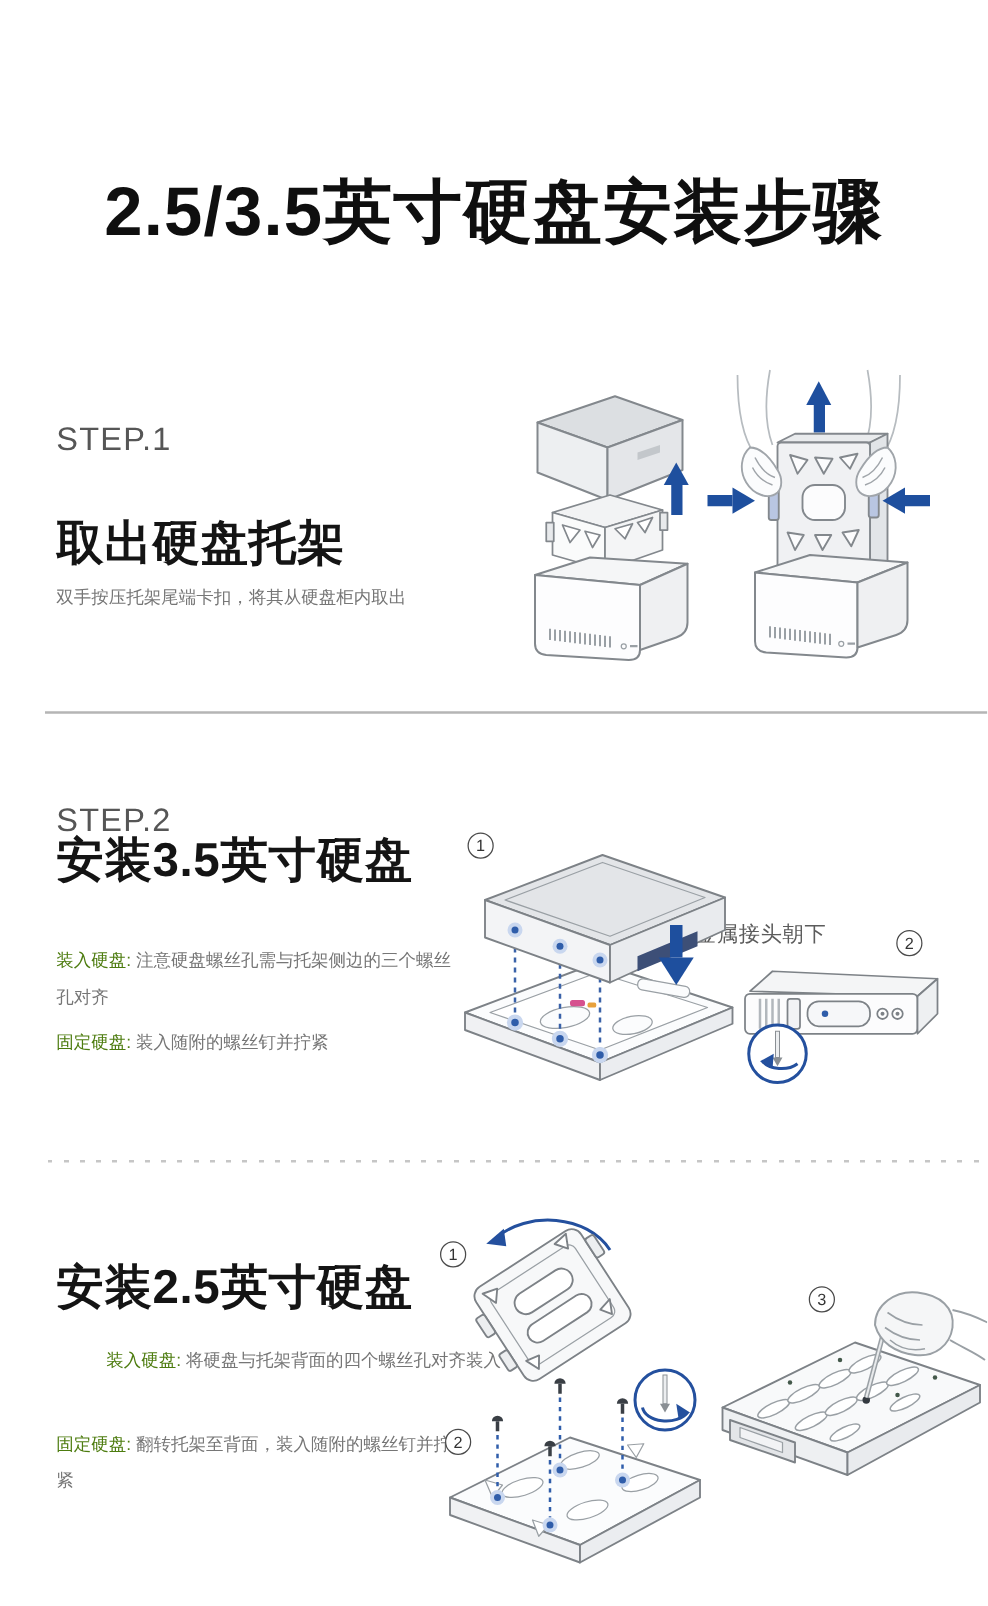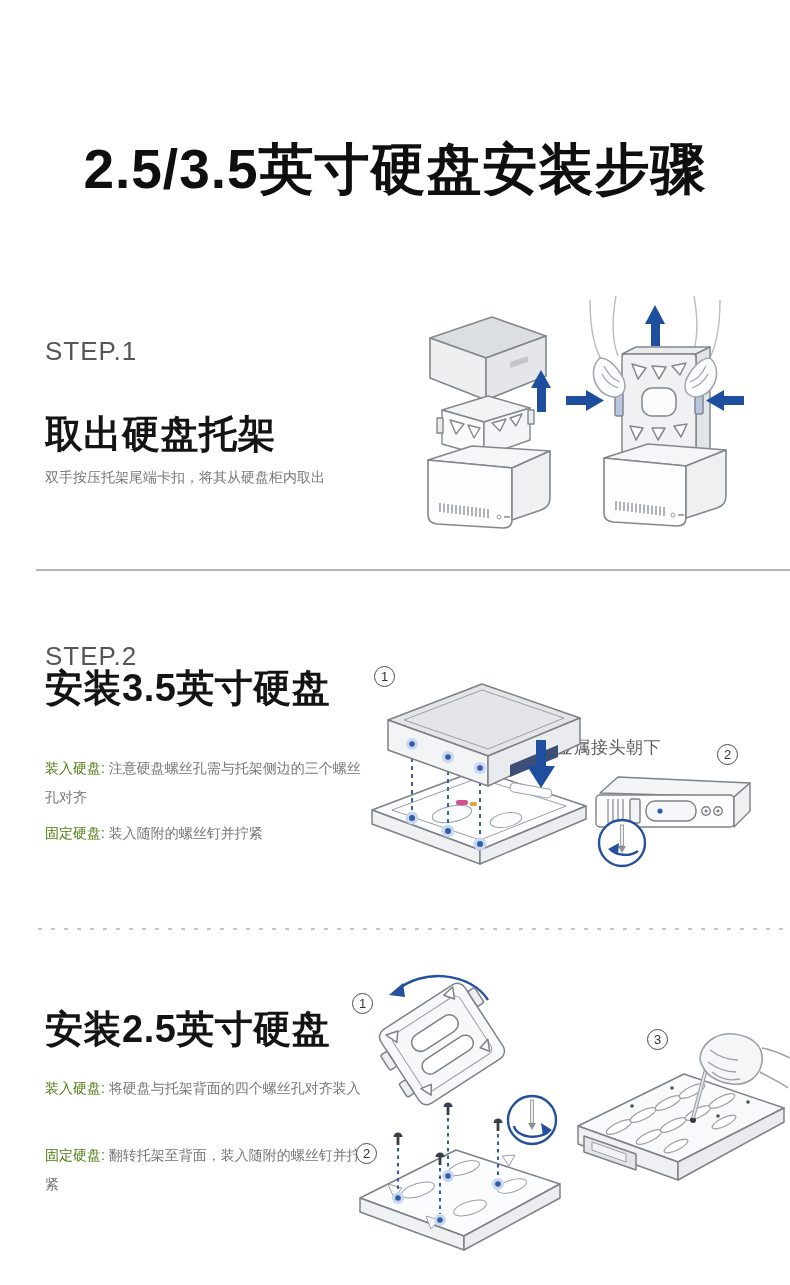--- a/index.html
+++ b/index.html
@@ -212,21 +212,21 @@
         <path d="M50,88 A17,11 0 0 1 22,86" stroke="#24509e" stroke-width="2.4" fill="none"></path>
         <polygon points="20,86 31,80 30,92" fill="#24509e"></polygon>
       </g>
     </svg>
   </section>
 
   <div class="divider-dashed"></div>
 
   <section>
     <h2 class="sec-heading" style="top:1004px;">安装2.5英寸硬盘</h2>
-    <p class="body-text" style="top:1074px;"><b>装入硬盘:</b> <span>将硬盘与托架背面的四个螺丝孔对齐装入</span></p>
+    <p class="body-text" style="top:1074px;margin-left:40px;"><b>装入硬盘:</b> <span>将硬盘与托架背面的四个螺丝孔对齐装入</span></p>
     <p class="body-text" style="top:1141px;"><b>固定硬盘:</b> <span>翻转托架至背面，装入随附的螺丝钉并拧紧</span></p>
 
     <span class="badge" style="left:352px;top:993px;">1</span>
     <span class="badge" style="left:356px;top:1143px;">2</span>
     <span class="badge" style="left:647px;top:1029px;">3</span>
 
     <svg class="abs" style="left:350px;top:962px;" width="175" height="150" viewBox="0 0 175 150">
       <path d="M138,38 C120,10 72,6 46,29" stroke="#24509e" stroke-width="2.4" fill="none"></path>
       <polygon points="39,33 53,21 55,35" fill="#24509e"></polygon>
       <g transform="rotate(-33 92 82)" stroke="#7d8287" stroke-width="1.5" stroke-linejoin="round">

